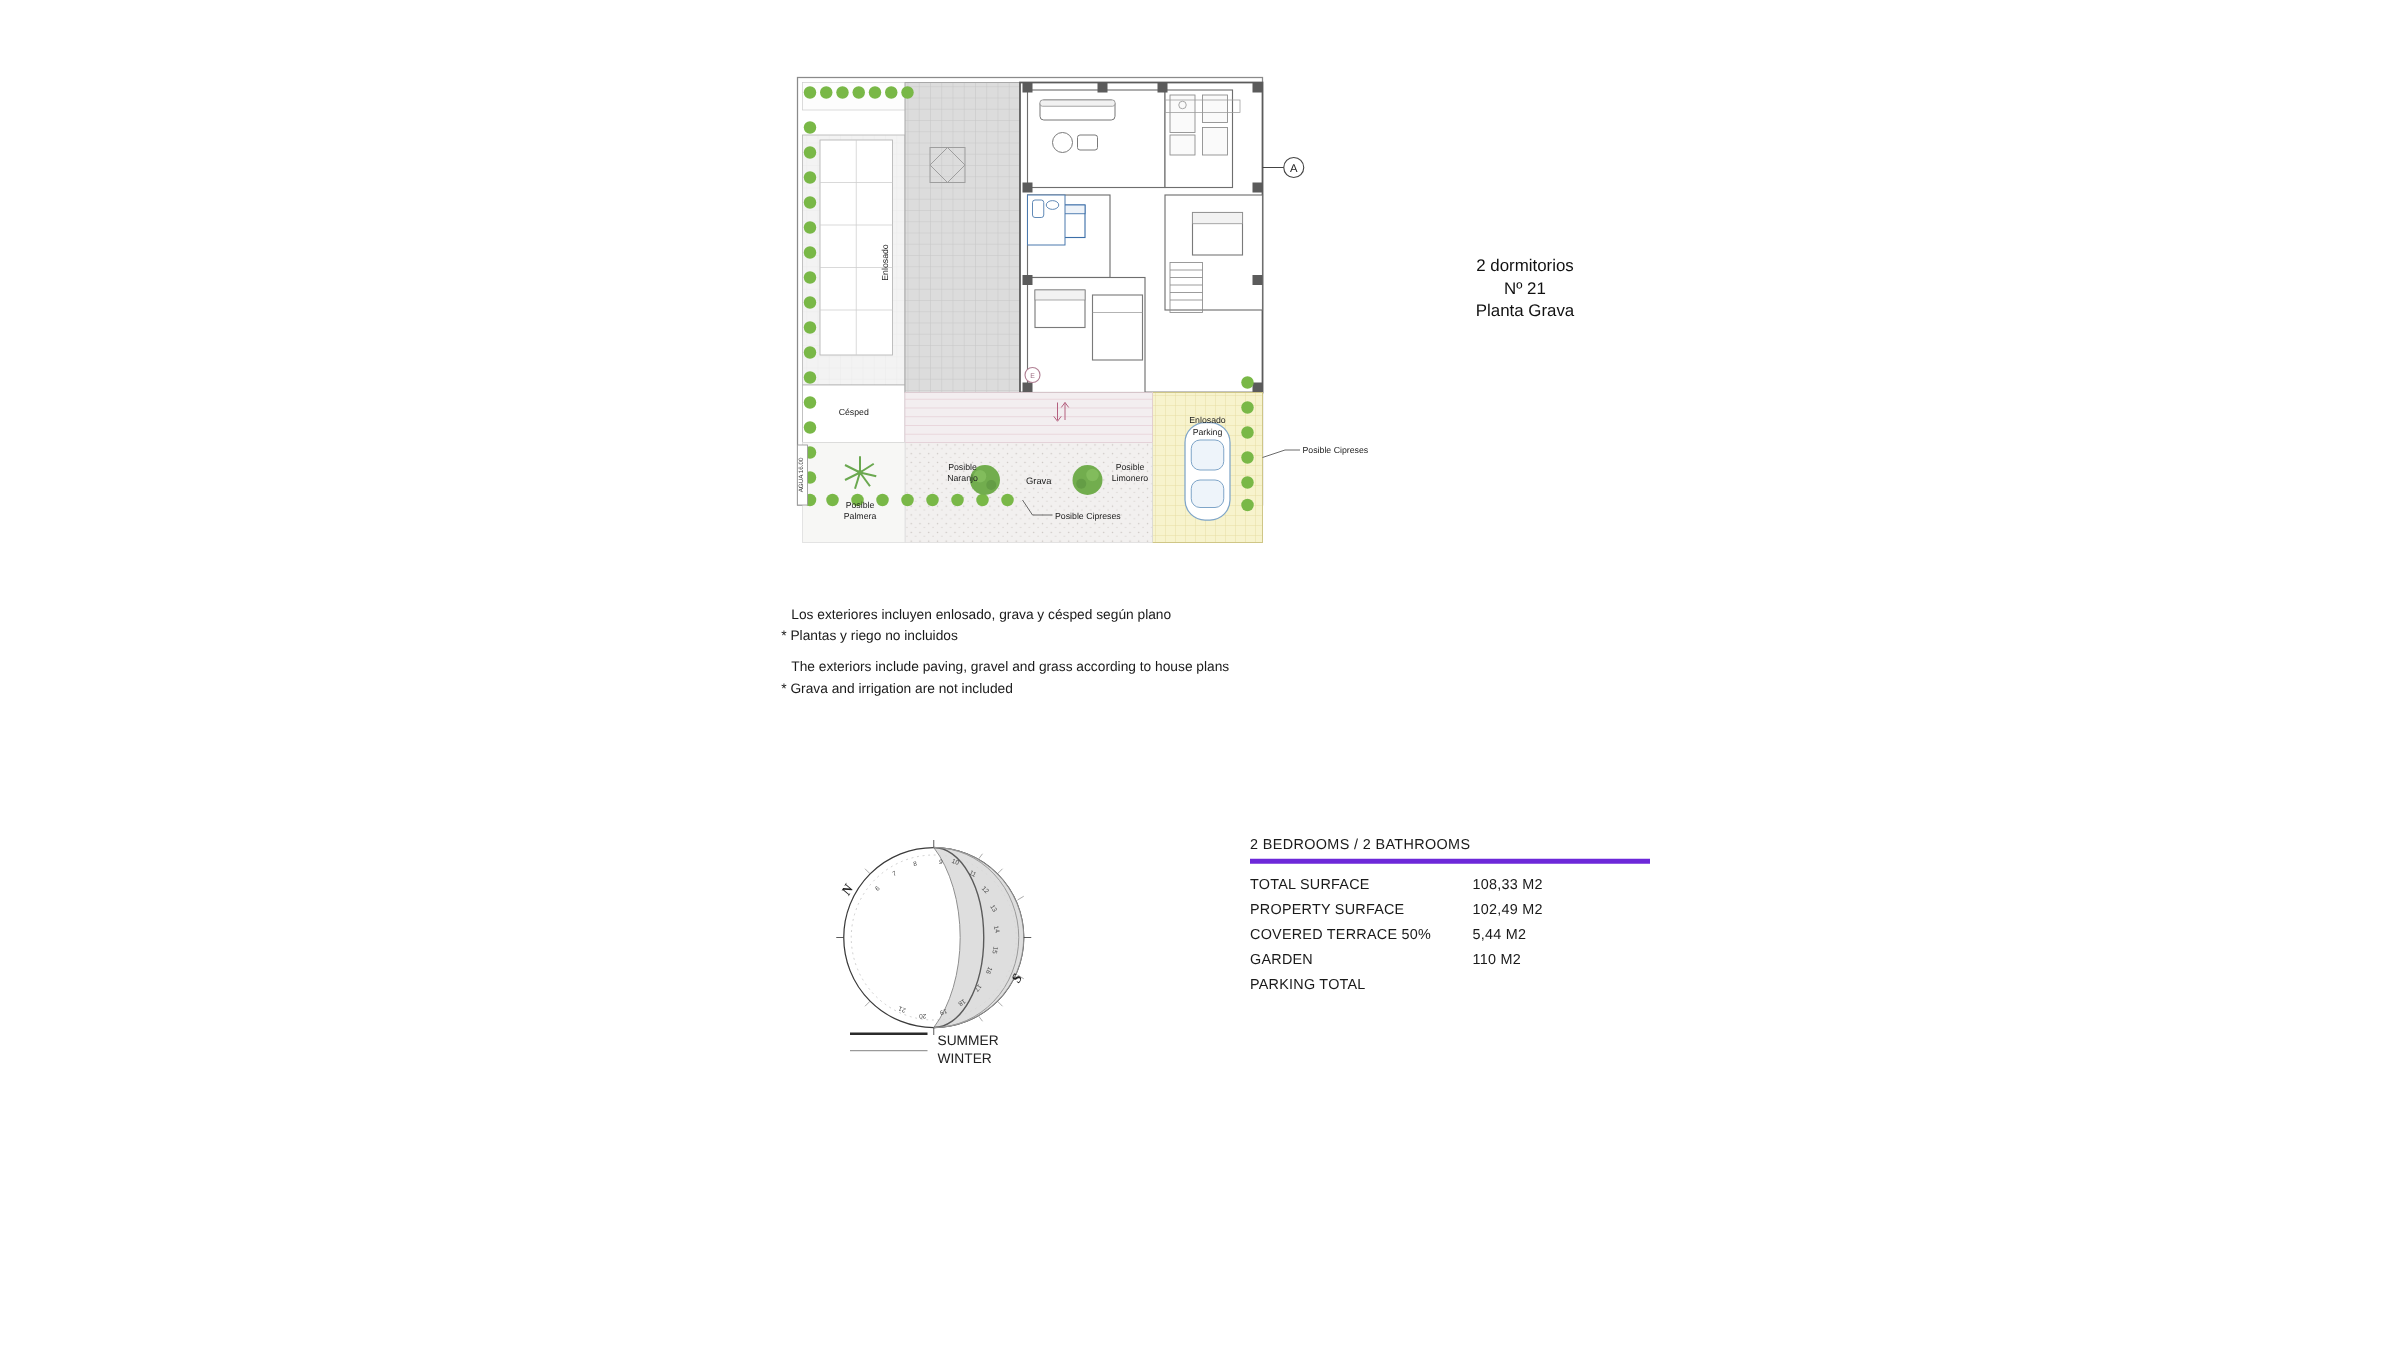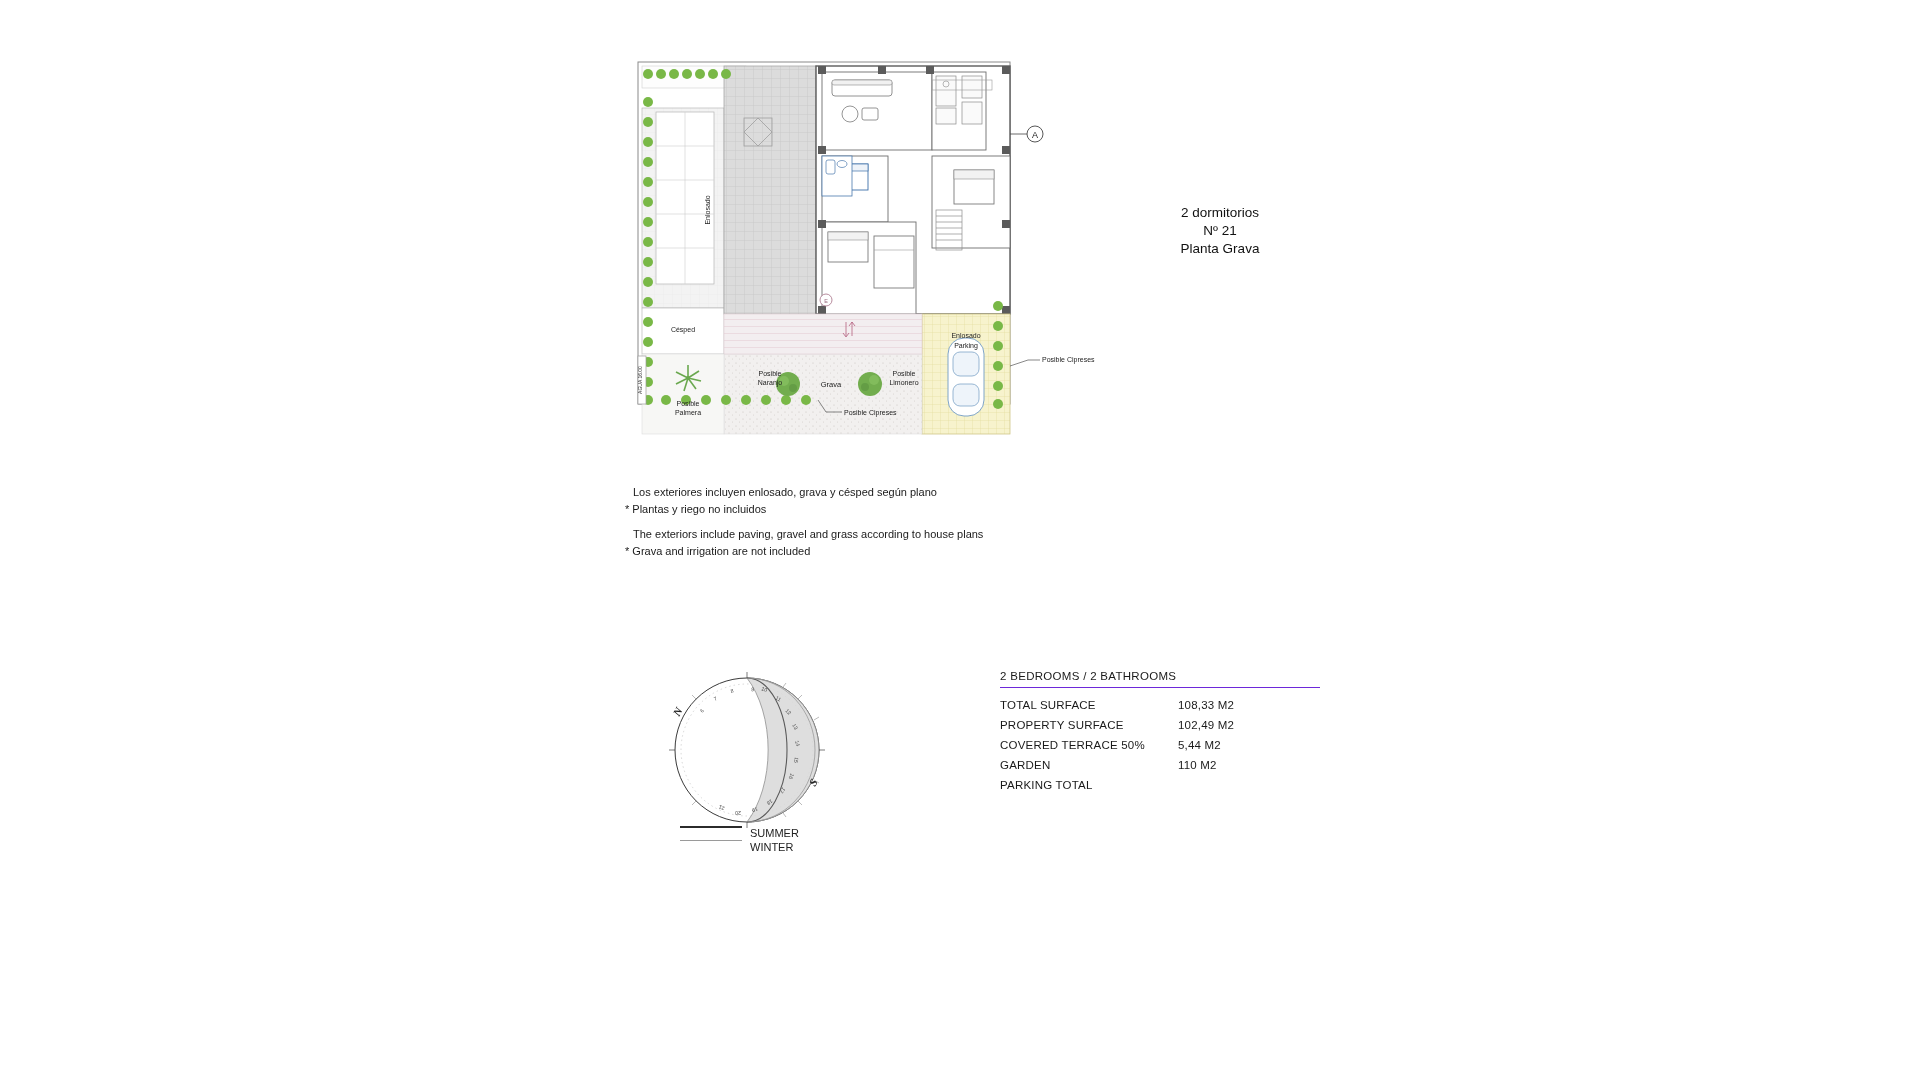--- a/index.html
+++ b/index.html
@@ -65,21 +65,21 @@
   #surfaces {
     position: absolute;
     left: 1000px; top: 670px;
     width: 320px;
     font-size: 11.5px;
     color: #1a1a1a;
   }
   #surfaces .head {
     letter-spacing: .3px;
     padding-bottom: 5px;
-    border-bottom: 1px solid #6d28d9;
+    border-bottom: 4px solid #6d28d9;
     margin-bottom: 7px;
   }
   #surfaces .row {
     display: flex;
     line-height: 20px;
   }
   #surfaces .row .lbl { width: 178px; letter-spacing: .2px; }
   #surfaces .row .val { letter-spacing: .2px; }
 
   

